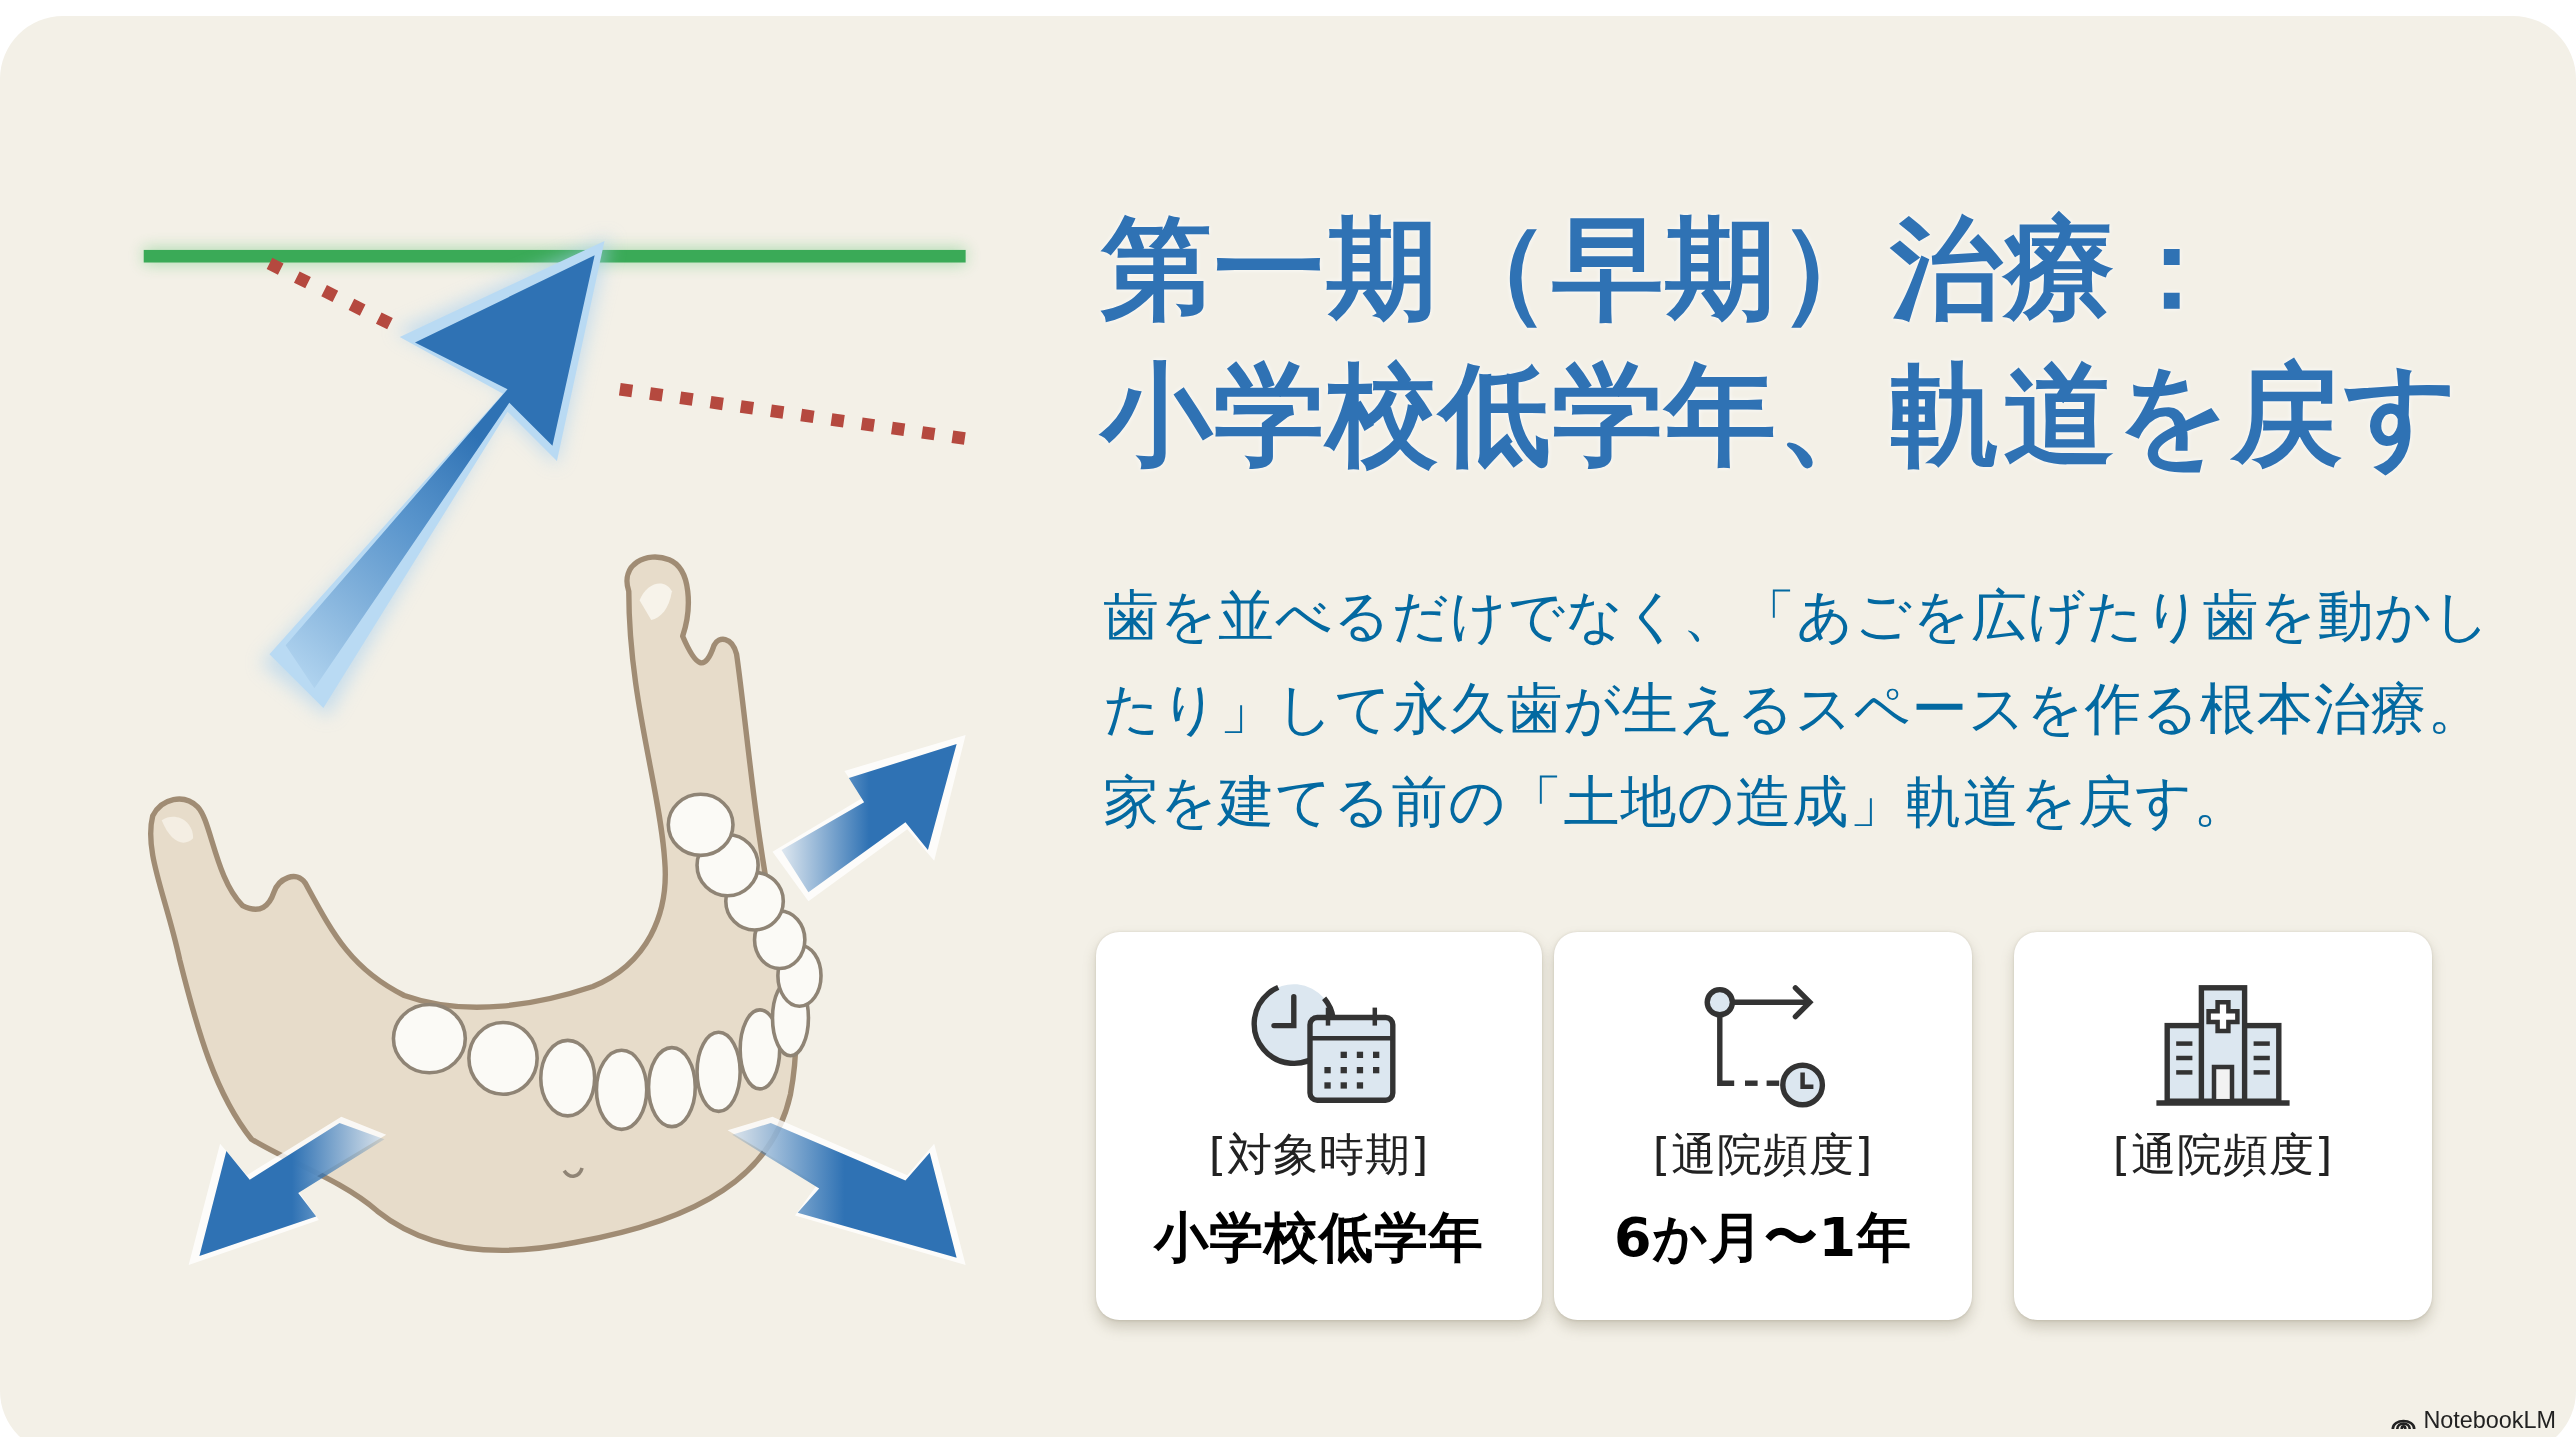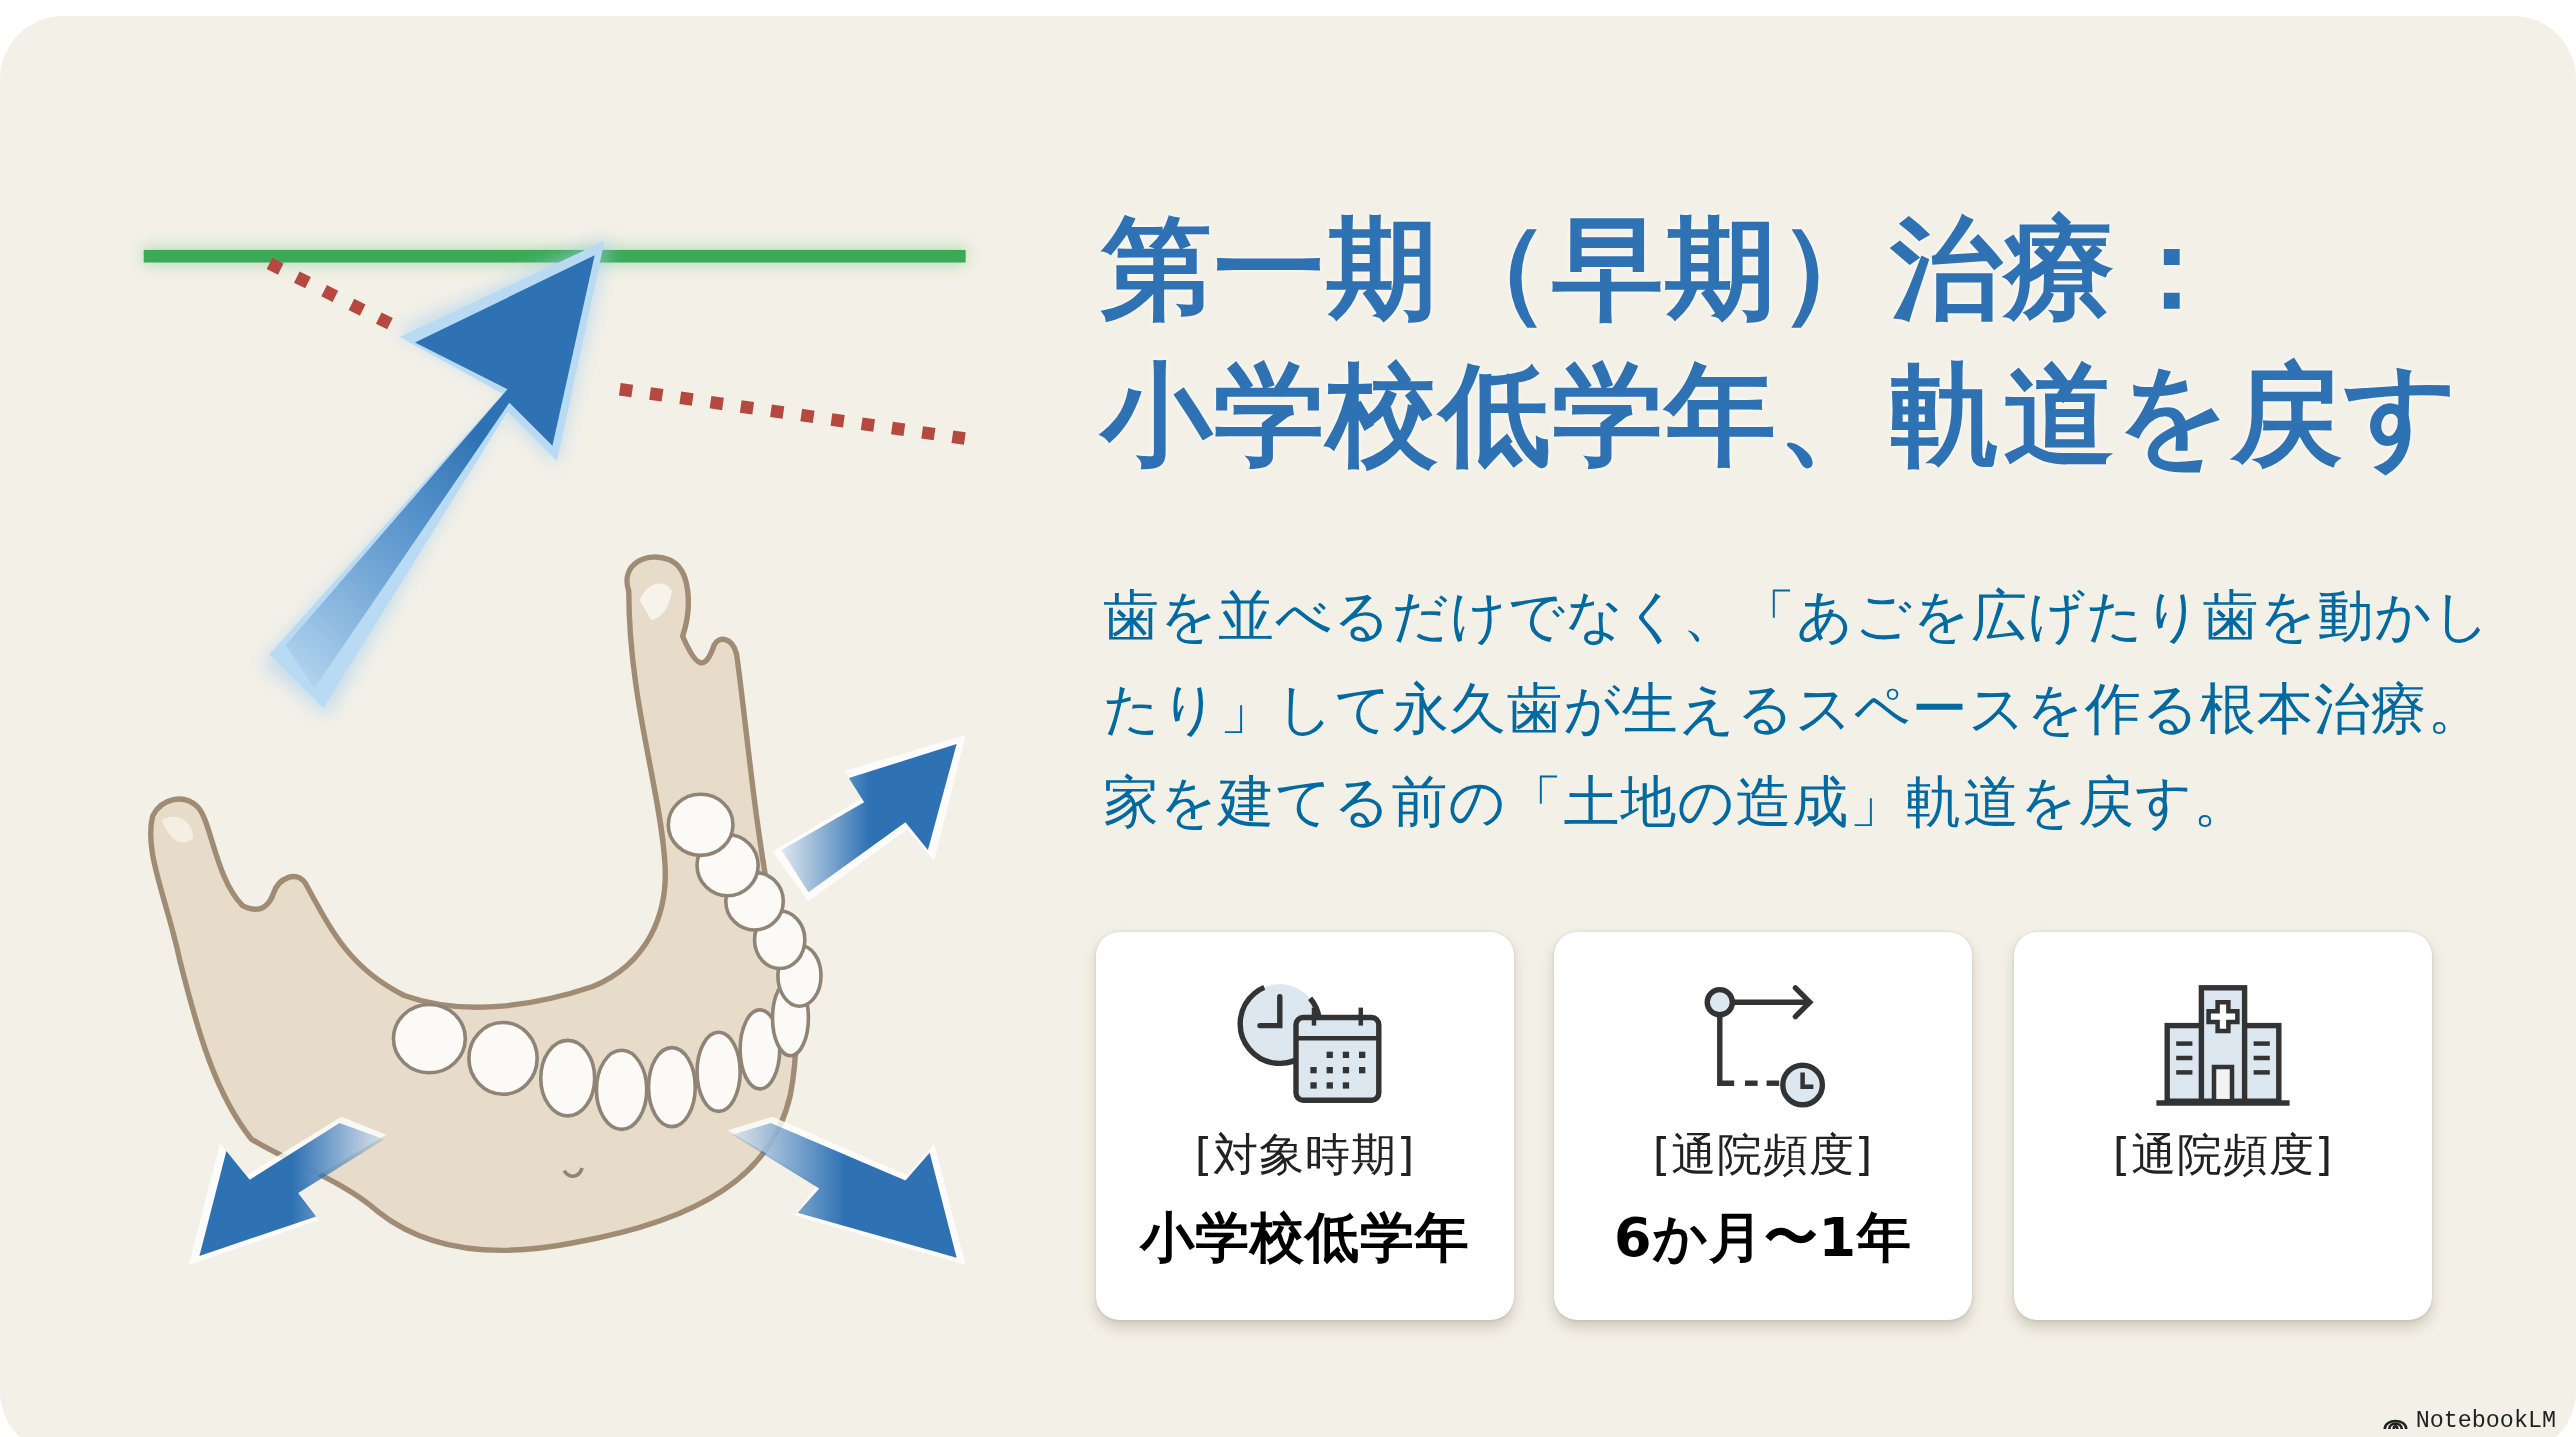--- a/index.html
+++ b/index.html
@@ -67,21 +67,21 @@
   }
   .card .value {
     position: absolute; left: 0; right: 0; top: 270px;
     font-size: 54px; font-weight: bold; color: #000000;
     letter-spacing: 0.9px;
   }
   .watermark {
     position: absolute;
     right: 20px; bottom: 20px;
     display: flex; align-items: center; gap: 7.2px;
-    font-family: Liberation Mono, monospace;
+    font-family: Liberation Sans, sans-serif;
     font-size: 23.4px; color: #222;
   }
   .watermark svg { width: 25px; height: 20px; }
 </style>
 </head>
 <body>
 
 <div class="slide">
 
   <svg class="illustration" viewBox="0 0 1150 1600" xmlns="http://www.w3.org/2000/svg">
@@ -175,21 +175,21 @@
   </div>
 
   <div class="body-text">
     <div>歯を並べるだけでなく、「あごを広げたり歯を動かし</div>
     <div>たり」して永久歯が生えるスペースを作る根本治療。</div>
     <div>家を建てる前の「土地の造成」軌道を戻す。</div>
   </div>
 
   <div class="cards">
 
-    <div class="card" style="left:0px;">
+    <div class="card" style="left:0px;padding-left:28px;">
       <svg class="icon" viewBox="0 0 180 160">
         <circle cx="62" cy="62" r="44" fill="#dce7f0" stroke="#333" stroke-width="6" stroke-dasharray="220 60" transform="rotate(-40 62 62)"></circle>
         <path d="M62 32 L62 64 L40 64" fill="none" stroke="#333" stroke-width="6" stroke-linecap="round"></path>
         <rect x="80" y="55" width="92" height="92" rx="8" fill="#dce7f0" stroke="#333" stroke-width="6"></rect>
         <line x1="80" y1="78" x2="172" y2="78" stroke="#333" stroke-width="5"></line>
         <line x1="100" y1="44" x2="100" y2="64" stroke="#333" stroke-width="5"></line>
         <line x1="152" y1="44" x2="152" y2="64" stroke="#333" stroke-width="5"></line>
         <g fill="#333">
           <rect x="114" y="93" width="7" height="7"></rect>
             <rect x="132" y="93" width="7" height="7"></rect>

